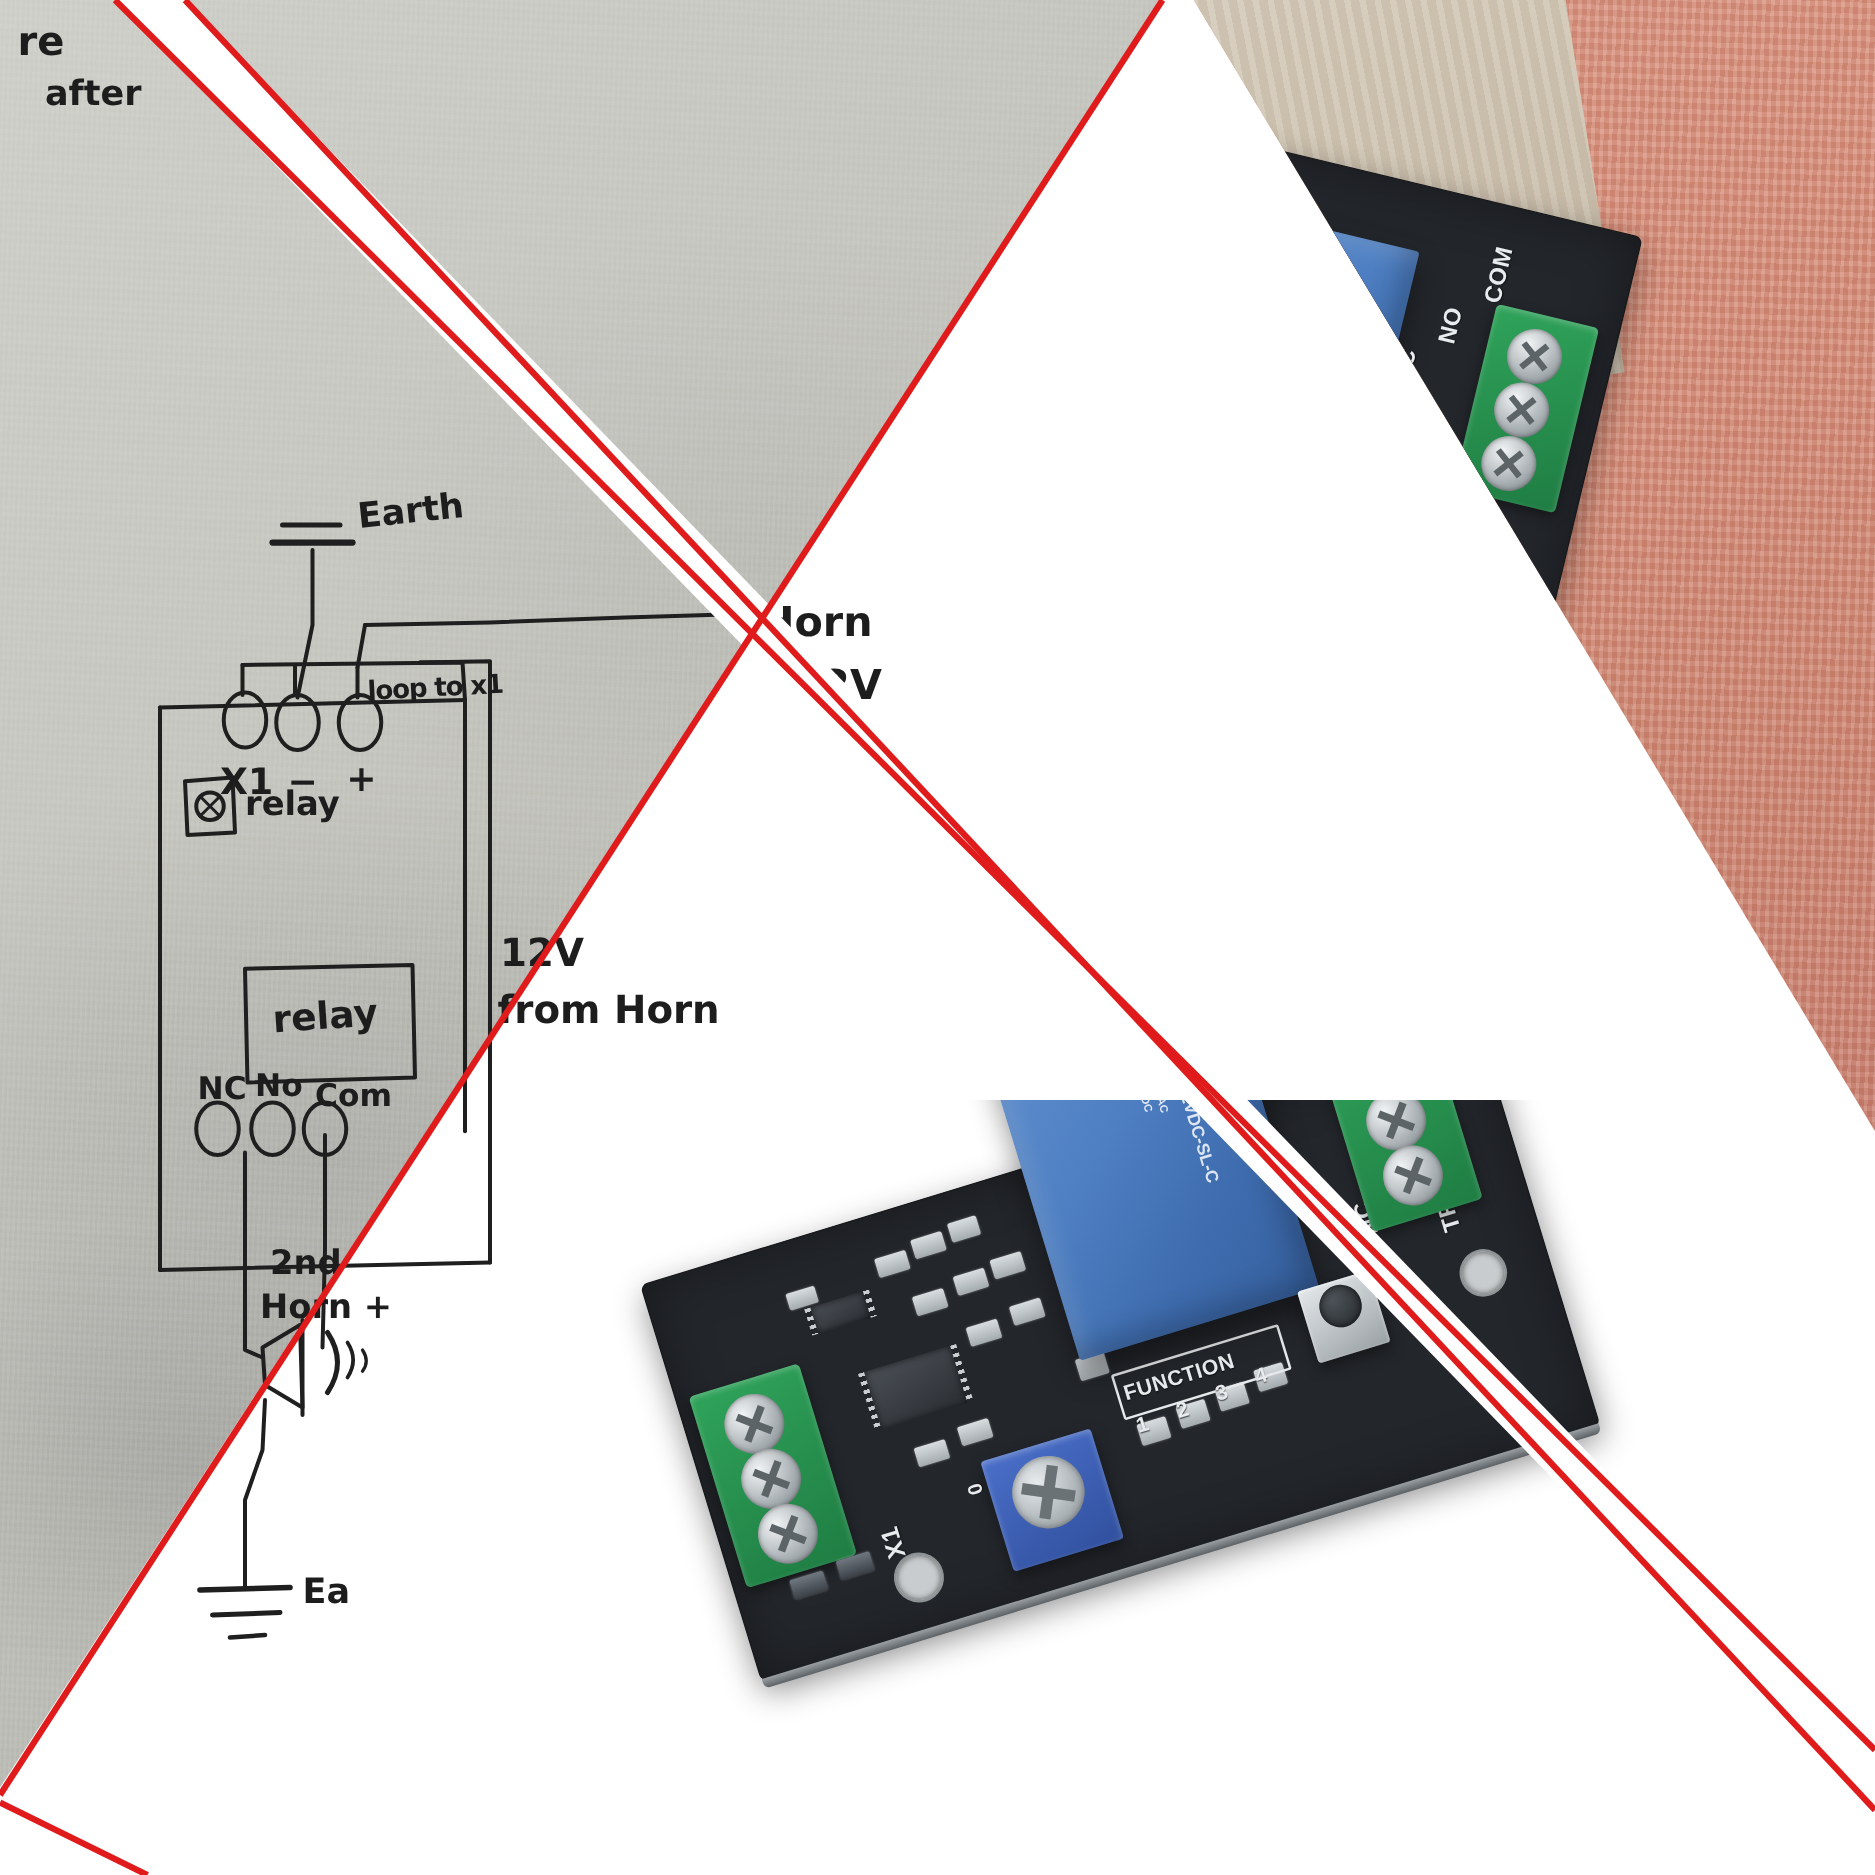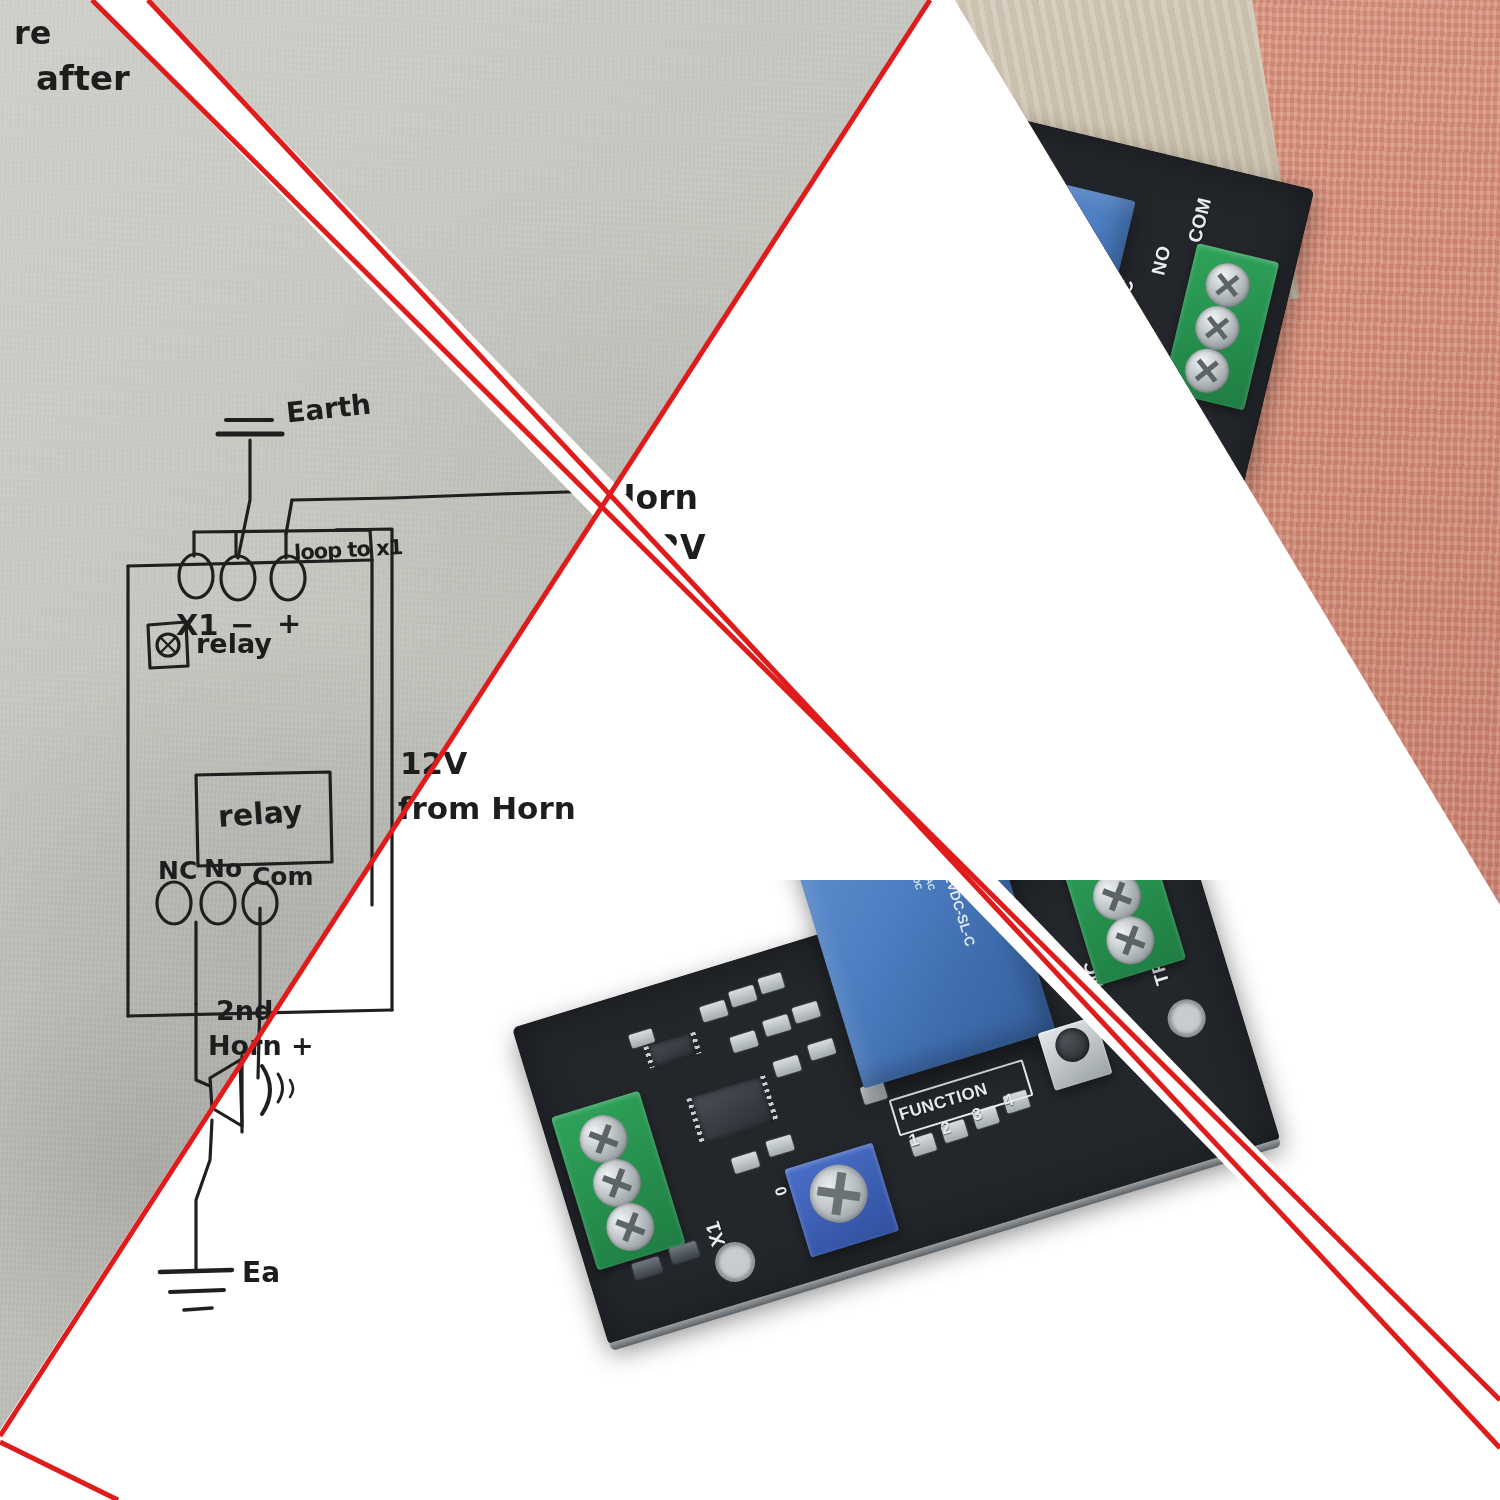--- a/index.html
+++ b/index.html
@@ -155,21 +155,21 @@
 
       <path d="M212,1120 L210,1160 L196,1200 L196,1270"></path>
 
       <path d="M160,1272 L232,1270" stroke-width="4.5"></path>
       <path d="M170,1292 L224,1290" stroke-width="4"></path>
       <path d="M184,1310 L212,1308" stroke-width="3.6"></path>
     </g>
   </svg>
 
   <div class="hw" style="left:14px;top:14px;font-size:32px;">re</div>
-  <div class="hw" style="left:36px;top:58px;font-size:34px;">after</div>
+  <div class="hw" style="left:36px;top:58px;font-size:28px;">after</div>
 
   <div class="hw" style="left:286px;top:392px;font-size:28px;transform:rotate(-6deg);">Earth</div>
   <div class="hw" style="left:608px;top:478px;font-size:33px;">Horn</div>
   <div class="hw" style="left:634px;top:528px;font-size:33px;">12V</div>
   <div class="hw" style="left:294px;top:538px;font-size:21px;transform:rotate(-3deg);letter-spacing:-1px;">loop to x1</div>
 
   <div class="hw" style="left:176px;top:608px;font-size:29px;">X1</div>
   <div class="hw" style="left:230px;top:608px;font-size:29px;">−</div>
   <div class="hw" style="left:277px;top:606px;font-size:29px;">+</div>
 

